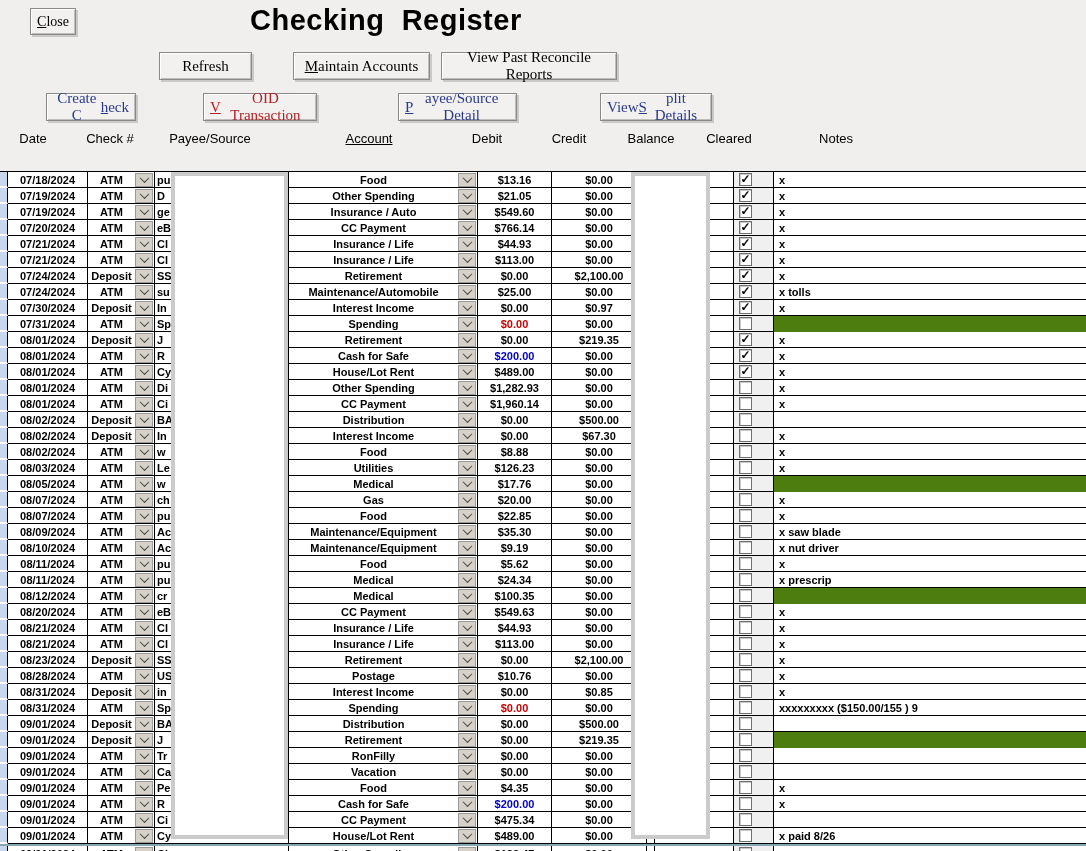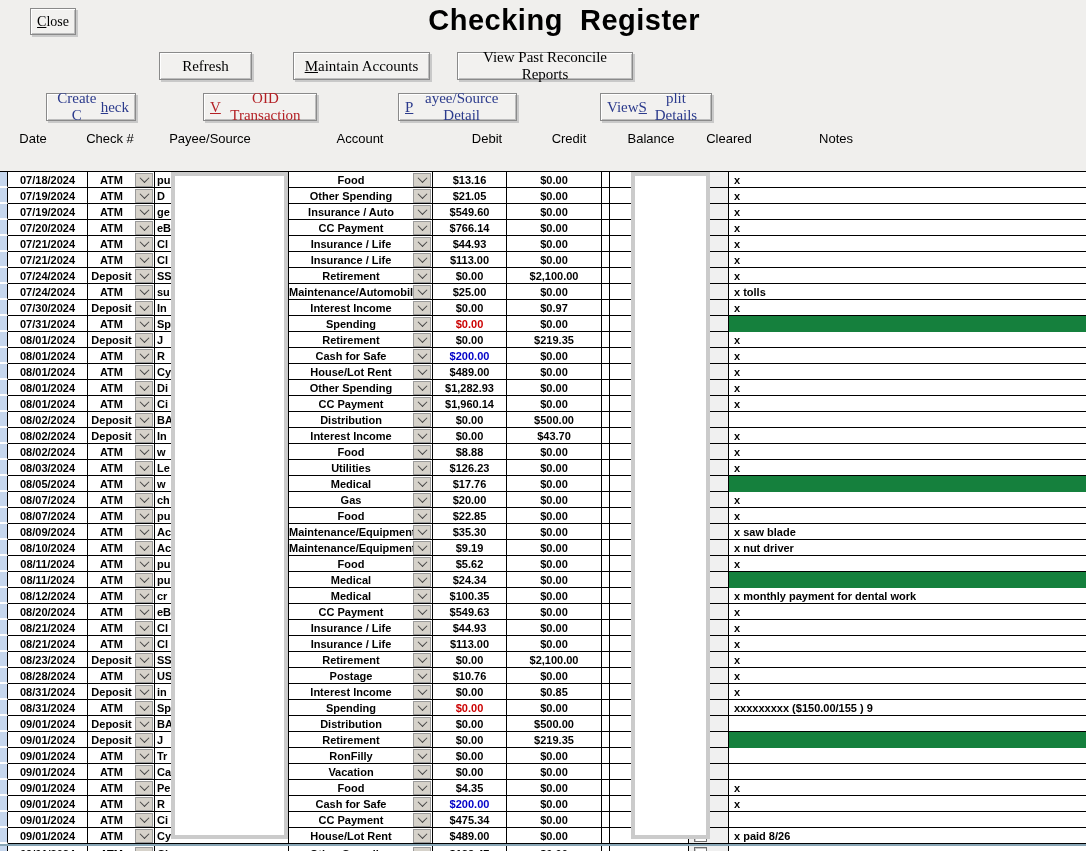--- a/index.html
+++ b/index.html
@@ -18,52 +18,52 @@
     font-size:15px;color:#000;
     display:flex;align-items:center;justify-content:center;
     padding:0 6px;box-sizing:border-box;cursor:pointer;
   }
   .btn u{text-decoration:underline;}
   .btn.navy{color:#2b3a8c;}
   .btn.red{color:#b42025;}
   #close-btn{left:30px;top:8px;width:46px;height:27px;font-size:14px;}
   #refresh-btn{left:159px;top:52px;width:93px;height:28px;}
   #maintain-btn{left:293px;top:52px;width:137px;height:28px;}
-  #reconcile-btn{left:457px;top:52px;width:176px;height:28px;}
+  #reconcile-btn{left:441px;top:52px;width:176px;height:28px;}
   #createcheck-btn{left:46px;top:93px;width:90px;height:28px;}
   #void-btn{left:203px;top:93px;width:114px;height:28px;}
   #payeedetail-btn{left:398px;top:93px;width:119px;height:28px;}
   #splitdetails-btn{left:600px;top:93px;width:112px;height:28px;}
   #title{
     position:absolute;left:250px;top:4px;width:450px;
-    text-align:right;font-size:29px;font-weight:bold;color:#000;
+    text-align:left;font-size:29px;font-weight:bold;color:#000;
     white-space:pre;letter-spacing:0.5px;
   }
   .col-header{
     position:absolute;top:131px;transform:translateX(-50%);
     font-size:13px;color:#000;white-space:nowrap;
   }
   
   #table{
     position:absolute;left:0;top:171px;width:1086px;height:680px;
-    background:#15803d;border-top:1px solid #000;box-sizing:border-box;
+    background:#4d7c0f;border-top:1px solid #000;box-sizing:border-box;
     overflow:hidden;
   }
   .row{display:flex;height:16px;box-sizing:border-box;font-size:11px;font-weight:bold;}
   .cell{
     box-sizing:border-box;height:16px;line-height:14px;
     border-right:1px solid #000;border-bottom:1px solid #000;
     overflow:hidden;white-space:nowrap;background:#fff;
     display:flex;align-items:center;
   }
   .c-sel{width:8px;background:#c6d7ee;border-right:1px solid #000;border-bottom:2px solid #fdfdfd;}
   .c-date{width:80px;justify-content:center;}
   .c-check{width:67px;}
   .c-payee{width:134px;padding-left:2px;}
-  .c-account{width:144px;justify-content:space-between;}
+  .c-account{width:189px;justify-content:space-between;}
   .c-debit{width:74px;justify-content:center;}
   .c-credit{width:95px;justify-content:center;}
   .c-gap{width:8px;}
   .c-balance{width:79px;}
   .c-cleared{width:40px;background:#f0f0f0;}
   .c-notes{flex:1;border-right:none;padding-left:5px;}
   .ctext,.atext{flex:1;text-align:center;overflow:hidden;}
   .debit-red{color:#cc0000;}
   .debit-blue{color:#0000c8;}
   .dd{
@@ -100,21 +100,21 @@
 <button class="btn" id="reconcile-btn">View Past Reconcile Reports</button>
 <button class="btn navy" id="createcheck-btn">Create C<u>h</u>eck</button>
 <button class="btn red" id="void-btn"><u>V</u>OID Transaction</button>
 <button class="btn navy" id="payeedetail-btn"><u>P</u>ayee/Source Detail</button>
 <button class="btn navy" id="splitdetails-btn">View <u>S</u>plit Details</button>
 
 <div id="col-headers">
     <span class="col-header" style="left: 33px;">Date</span>
     <span class="col-header" style="left: 110px;">Check #</span>
     <span class="col-header" style="left: 210px;">Payee/Source</span>
-    <span class="col-header" style="left: 360px;">Account</span>
+    <span class="col-header" style="left: 369px; text-decoration: underline;">Account</span>
     <span class="col-header" style="left: 487px;">Debit</span>
     <span class="col-header" style="left: 569px;">Credit</span>
     <span class="col-header" style="left: 651px;">Balance</span>
     <span class="col-header" style="left: 729px;">Cleared</span>
     <span class="col-header" style="left: 820px; padding-left: 32px;">Notes</span>
   </div>
 
 <div id="table">
   <div id="rows">
       <div class="row">
@@ -526,21 +526,21 @@
           </div>
         </div>
         <div class="cell c-payee">In</div>
         <div class="cell c-account">
           <span class="atext">Interest Income</span>
           <div class="dd">
             <div class="chev"></div>
           </div>
         </div>
         <div class="cell c-debit">$0.00</div>
-        <div class="cell c-credit">$43.70</div>
+        <div class="cell c-credit">$67.30</div>
         <div class="cell c-gap"></div>
         <div class="cell c-balance"></div>
         <div class="cell c-cleared">
           <div class="checkbox"></div>
         </div>
         <div class="cell c-notes">x</div>
       </div>
       <div class="row">
         <div class="cell c-sel"></div>
         <div class="cell c-date">08/02/2024</div>
@@ -756,20 +756,21 @@
             <div class="chev"></div>
           </div>
         </div>
         <div class="cell c-debit">$24.34</div>
         <div class="cell c-credit">$0.00</div>
         <div class="cell c-gap"></div>
         <div class="cell c-balance"></div>
         <div class="cell c-cleared">
           <div class="checkbox"></div>
         </div>
+        <div class="cell c-notes">x prescrip</div>
       </div>
       <div class="row">
         <div class="cell c-sel"></div>
         <div class="cell c-date">08/12/2024</div>
         <div class="cell c-check">
           <span class="ctext">ATM</span>
           <div class="dd">
             <div class="chev"></div>
           </div>
         </div>
@@ -780,21 +781,20 @@
             <div class="chev"></div>
           </div>
         </div>
         <div class="cell c-debit">$100.35</div>
         <div class="cell c-credit">$0.00</div>
         <div class="cell c-gap"></div>
         <div class="cell c-balance"></div>
         <div class="cell c-cleared">
           <div class="checkbox"></div>
         </div>
-        <div class="cell c-notes">x monthly payment for dental work</div>
       </div>
       <div class="row">
         <div class="cell c-sel"></div>
         <div class="cell c-date">08/20/2024</div>
         <div class="cell c-check">
           <span class="ctext">ATM</span>
           <div class="dd">
             <div class="chev"></div>
           </div>
         </div>

